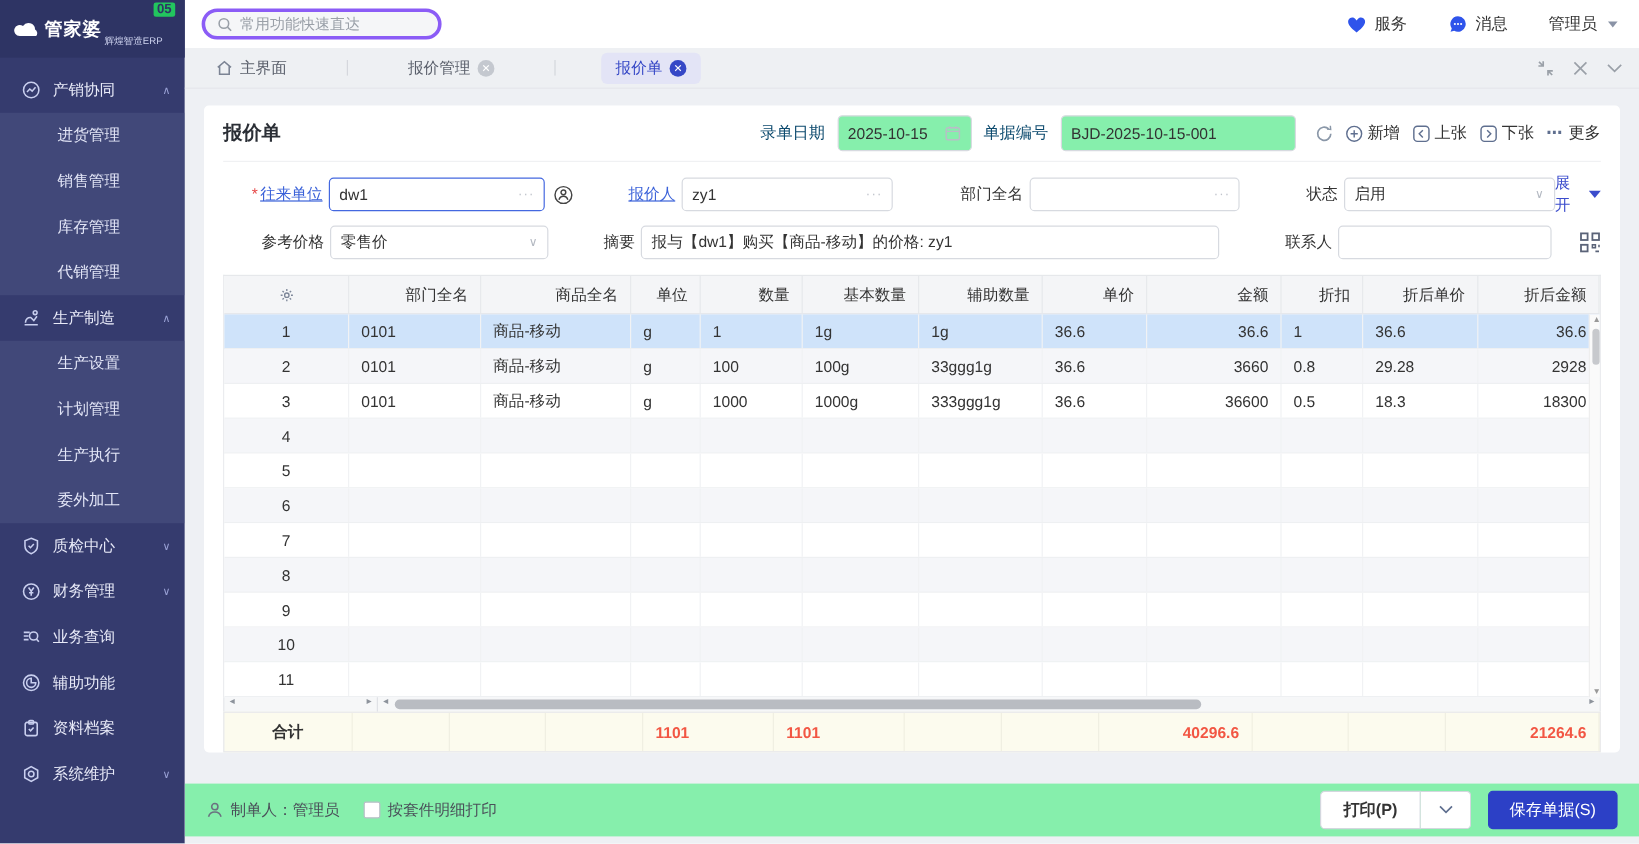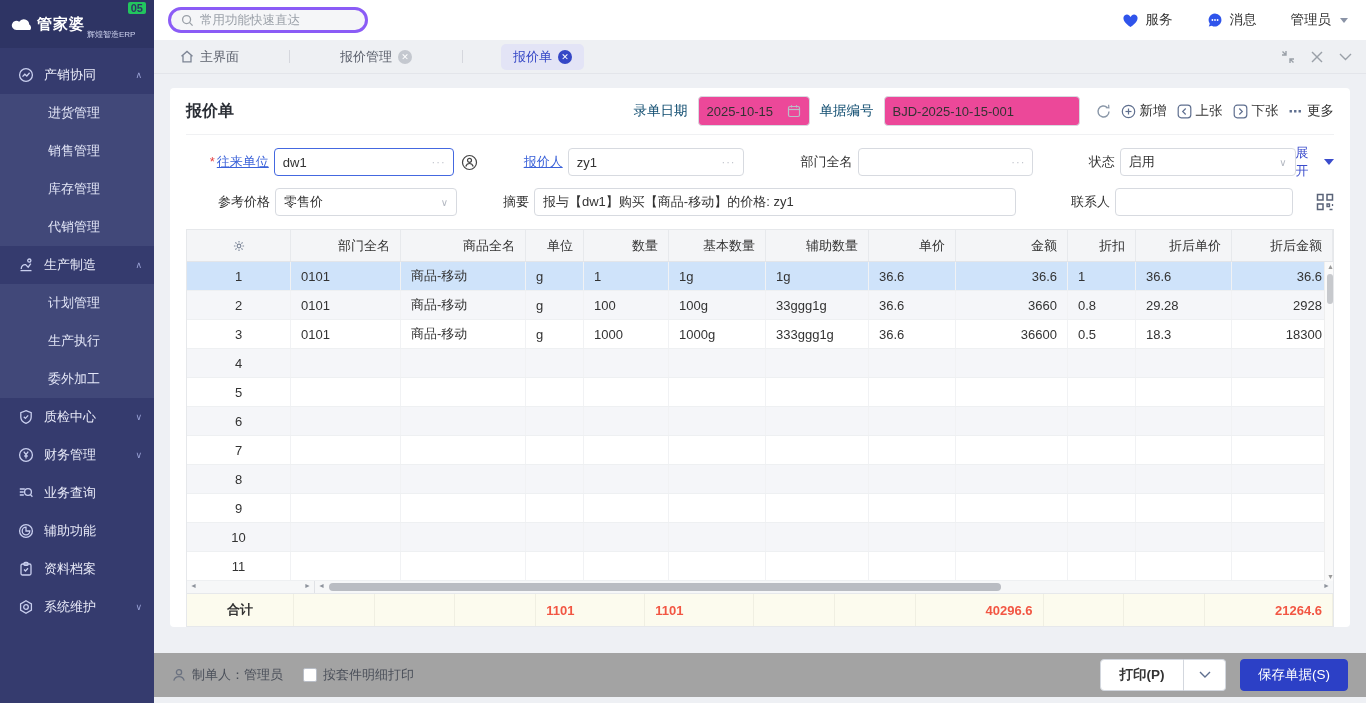--- a/index.html
+++ b/index.html
@@ -44,21 +44,21 @@
   .win-ctrls svg { display:block; }
 
   
   .content { flex:1; background:#eef0f4; padding:14px 16px 0 16px; display:flex; flex-direction:column; overflow:hidden; }
   .card { background:#fff; border-radius:4px; padding:0 16px; flex:0 0 auto; }
 
   .card-header { height:46px; display:flex; align-items:center; }
   .doc-title { font-size:16px; font-weight:bold; color:#2b2f36; }
   .header-right { margin-left:auto; display:flex; align-items:center; gap:10px; font-size:13.5px; }
   .hr-label { color:#0c4a6e; }
-  .mini-input { height:30px; border:1px solid #d7dae0; border-radius:4px; display:flex; align-items:center; padding:0 8px; color:#333; background:#ec4899; font-size:13px; }
+  .mini-input { height:30px; border:1px solid #d7dae0; border-radius:4px; display:flex; align-items:center; padding:0 8px; color:#333; background:#86efac; font-size:13px; }
   .date-input { width:112px; justify-content:space-between; }
   .docno-input { width:196px; }
   .tool-btn { display:flex; align-items:center; gap:4px; color:#333; cursor:pointer; }
   .tool-btn svg { color:#5f6f8f; }
   .more-dots { color:#5f6f8f; letter-spacing:1px; font-weight:bold; }
 
   .divider { height:1px; background:#f0f1f3; }
 
   
   .form { padding:12px 0 10px 0; }
@@ -100,21 +100,21 @@
   .hs-arr { position:absolute; top:1px; font-size:7px; color:#8d939c; }
 
   
   .t-total { display:grid; grid-template-columns:var(--tcols); height:34px; background:#fcfbee; border:1px solid #e6e8eb; }
   .t-total .tt { display:flex; align-items:center; padding:0 10px; border-right:1px solid #f0efe2; }
   .t-total .tt-label { justify-content:center; font-weight:bold; color:#333; }
   .t-total .red { color:#f25643; font-weight:bold; }
   .t-total .right { justify-content:flex-end; }
 
   
-  .page-footer { margin-top:auto; height:44px; background:#a3a3a3; display:flex; align-items:center; padding:0 18px; flex:0 0 44px; margin-left:-16px; margin-right:-16px; margin-bottom:6px; }
+  .page-footer { margin-top:auto; height:44px; background:#86efac; display:flex; align-items:center; padding:0 18px; flex:0 0 44px; margin-left:-16px; margin-right:-16px; margin-bottom:6px; }
   .pf-left { display:flex; align-items:center; gap:6px; color:#4a4f59; font-size:13px; }
   .checkbox { width:14px; height:14px; border:1px solid #b9bec7; border-radius:2px; background:#fff; margin-left:14px; cursor:pointer; }
   .pf-right { margin-left:auto; display:flex; align-items:center; }
   .btn { height:32px; border:1px solid #d3d7de; background:#fff; color:#333; font-size:13.5px; display:flex; align-items:center; justify-content:center; cursor:pointer; font-family:inherit; }
   .btn-print { width:84px; border-radius:4px 0 0 4px;font-weight:bold; }
   .btn-print-dd { width:42px; border-left:none; border-radius:0 4px 4px 0; color:#5f6f8f; }
   .btn-primary { width:108px; background:#2c40c6; border:1px solid #2c40c6; color:#fff; border-radius:4px; margin-left:14px; }
 </style>
 </head>
 <body>
@@ -152,20 +152,21 @@
           <svg width="16" height="16" viewBox="0 0 16 16" fill="none" stroke="currentColor" stroke-width="1.3">
             <circle cx="11.3" cy="3.6" r="1.6"></circle>
             <path d="M3.2 12 c0-3.4 2.2-4.6 4.4-4.4 l2.6 2.6 2.6-3.6"></path>
             <path d="M2.5 13.6 h11"></path>
           </svg>
         </span>
         <span>生产制造</span>
         <span class="mi-arrow">∧</span>
       </div>
       <div class="m-sub">
+        <div class="m-item">生产设置</div>
         <div class="m-item">计划管理</div>
         <div class="m-item">生产执行</div>
         <div class="m-item">委外加工</div>
       </div>
       <div class="m-item">
         <span class="mi-icon">
           <svg width="16" height="16" viewBox="0 0 16 16" fill="none" stroke="currentColor" stroke-width="1.3">
             <path d="M8 1.6 L13.2 3.6 V8 C13.2 11 11 13.2 8 14.4 C5 13.2 2.8 11 2.8 8 V3.6 Z"></path>
             <path d="M5.8 7.8 L7.4 9.4 L10.2 6.4"></path>
           </svg>

